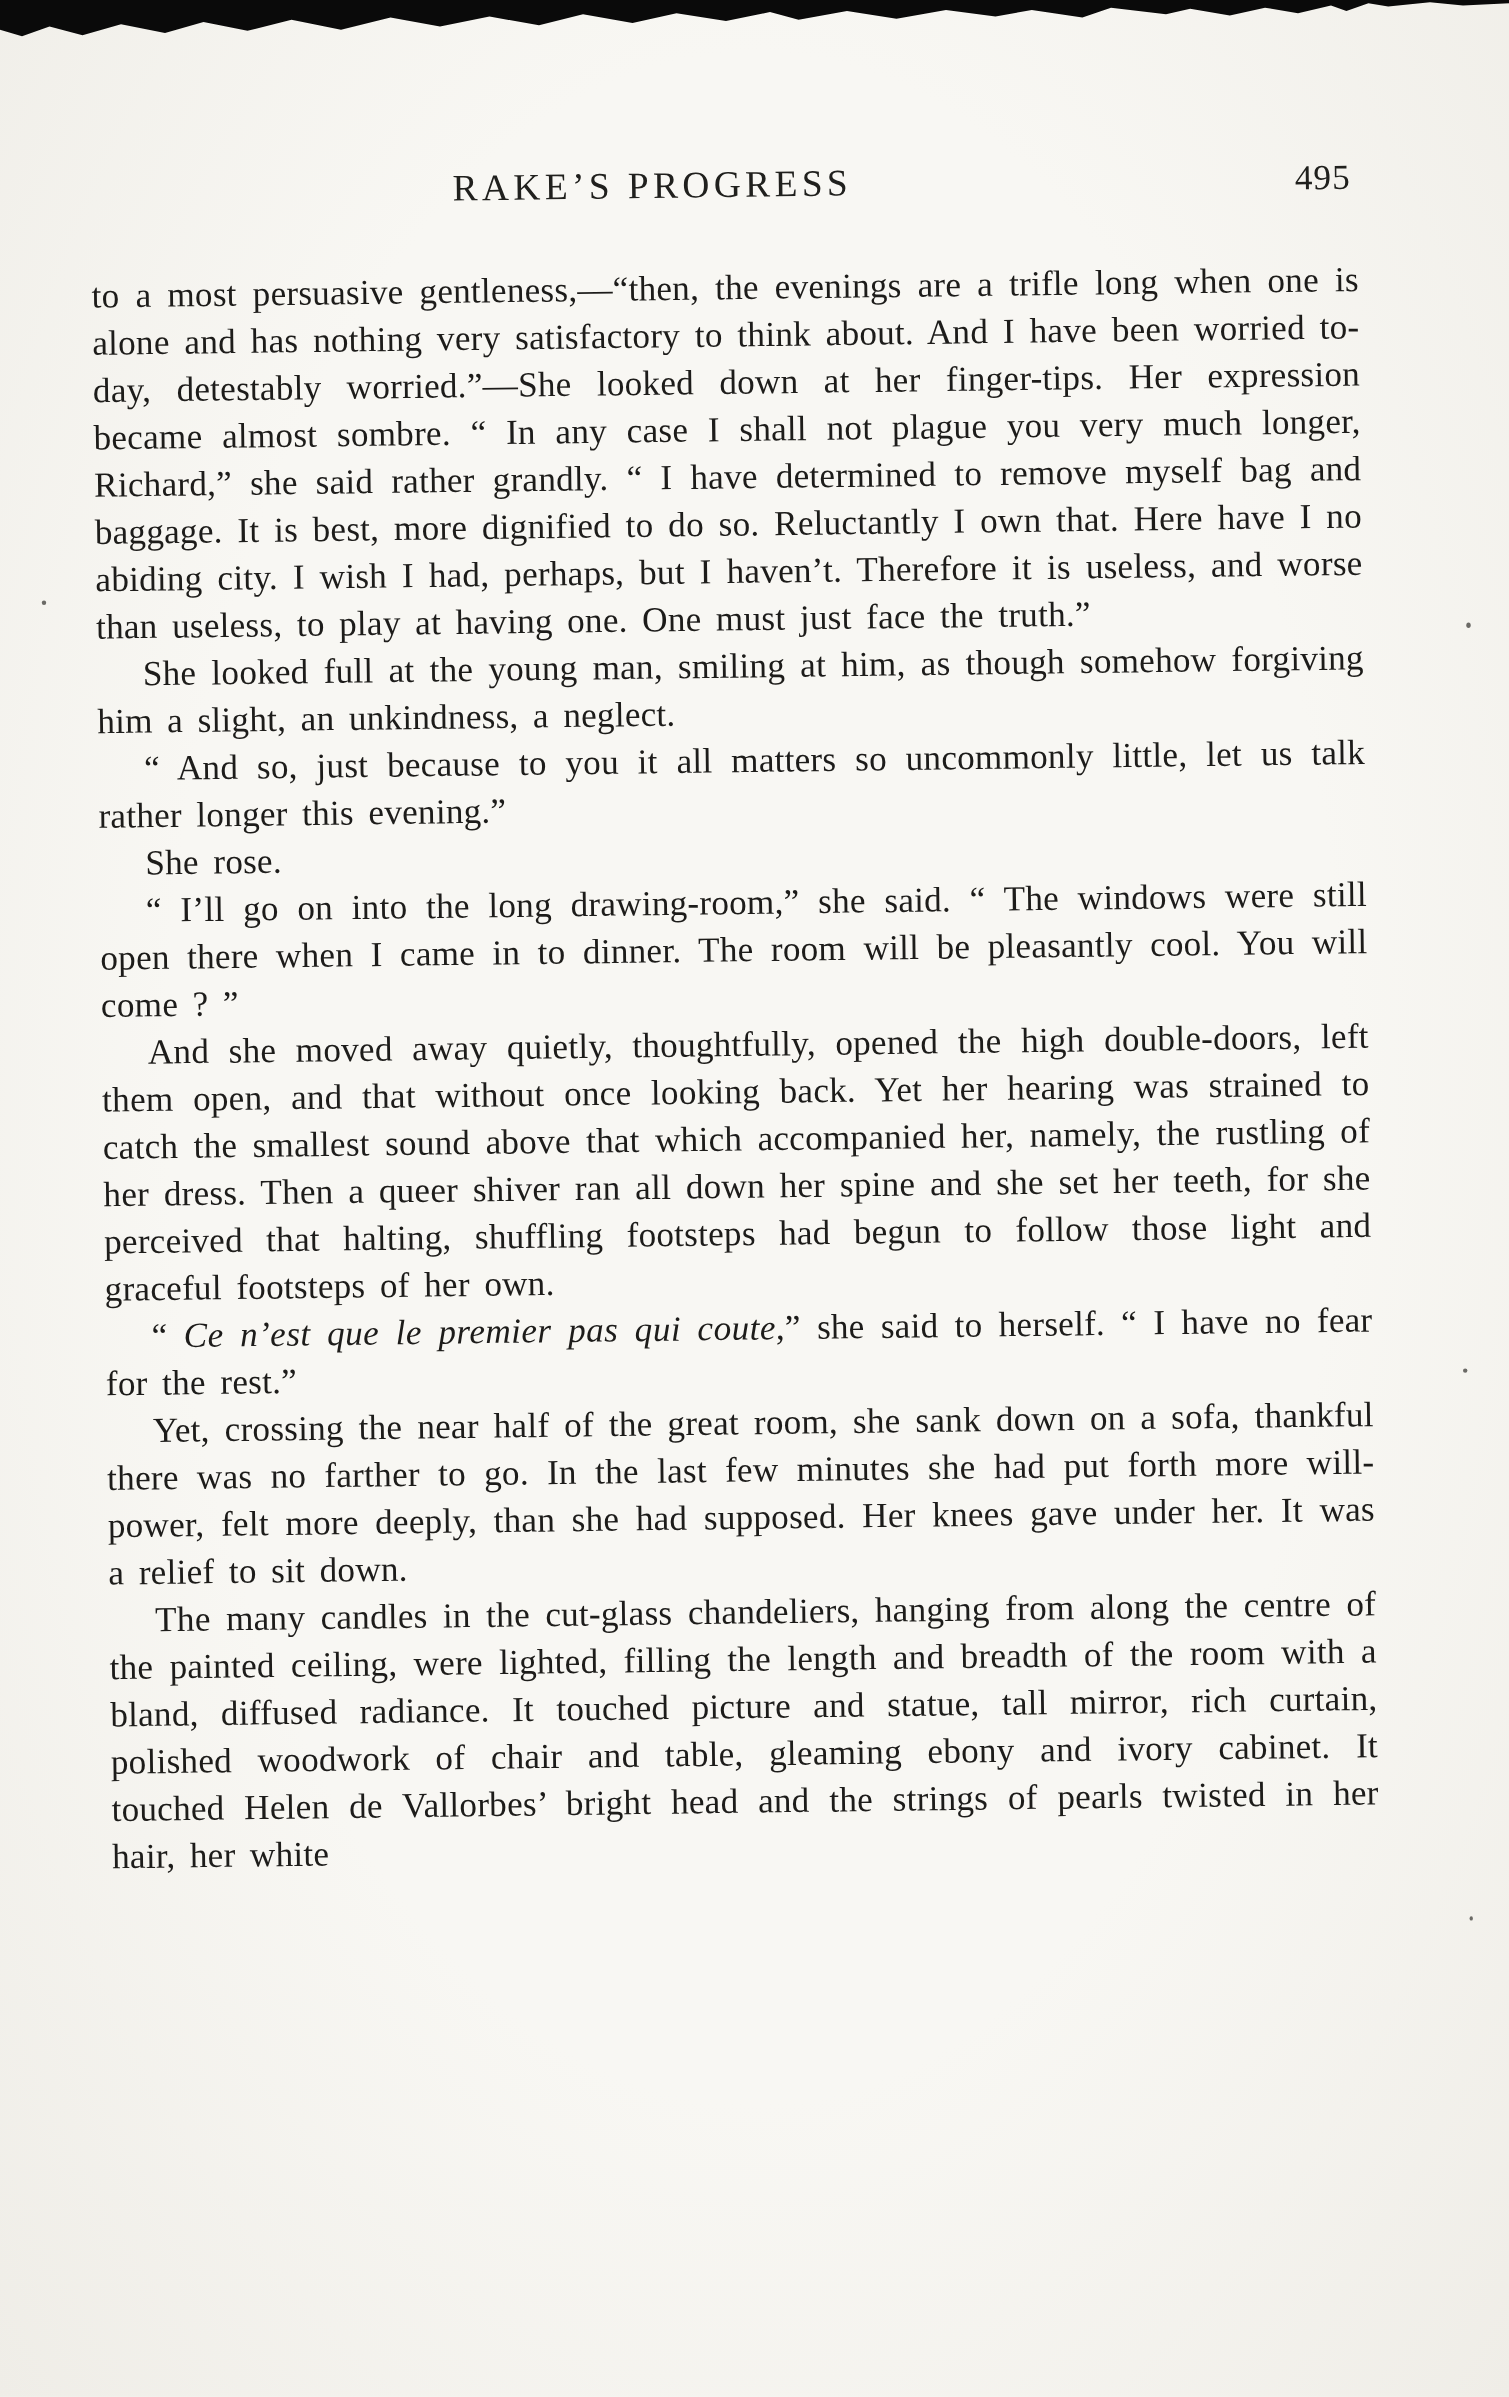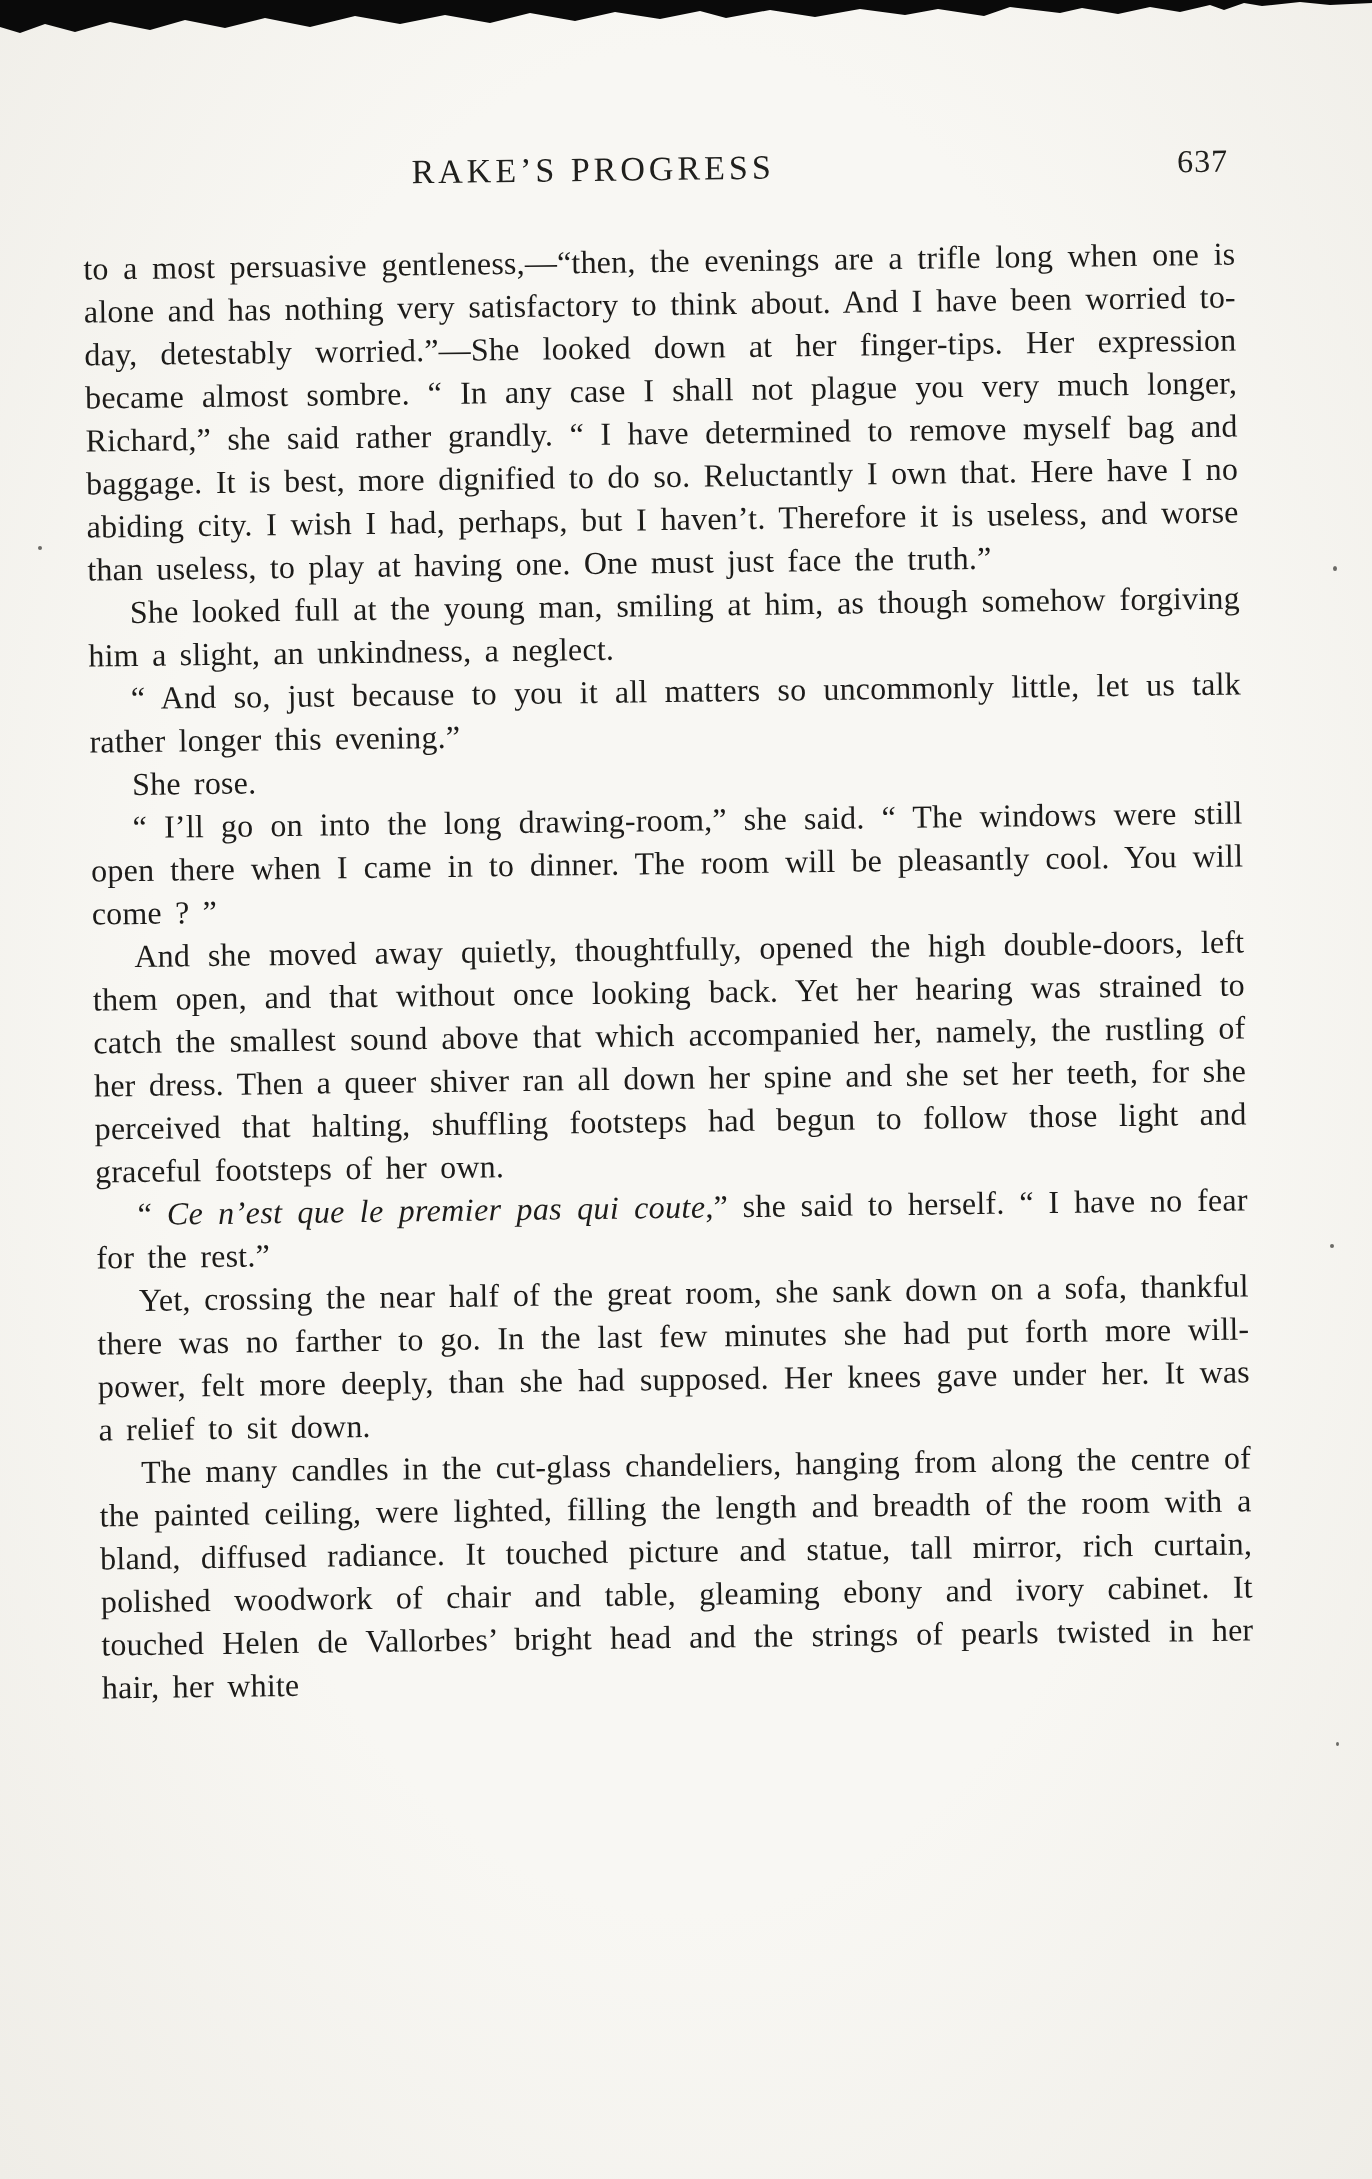--- a/index.html
+++ b/index.html
@@ -89,21 +89,21 @@
 
 <div class="speck speck-1"></div>
 <div class="speck speck-2"></div>
 <div class="speck speck-3"></div>
 <div class="speck speck-4"></div>
 
 <div class="page-content">
 
   <div class="page-header">
     <div class="page-title">RAKE’S PROGRESS</div>
-    <div class="page-number">637</div>
+    <div class="page-number">495</div>
   </div>
 
   <div class="text-block">
 
     <p class="para noindent">to a most persuasive gentleness,—“then, the evenings are a trifle long when one is alone and has nothing very satisfactory to think about.  And I have been worried to-day, detestably worried.”—She looked down at her finger-tips.  Her expression became almost sombre.  “ In any case I shall not plague you very much longer, Richard,” she said rather grandly.  “ I have determined to remove myself bag and baggage.  It is best, more dignified to do so.  Reluctantly I own that.  Here have I no abiding city.  I wish I had, perhaps, but I haven’t.  Therefore it is useless, and worse than useless, to play at having one.  One must just face the truth.”</p>
 
     <p class="para">She looked full at the young man, smiling at him, as though somehow forgiving him a slight, an unkindness, a neglect.</p>
 
     <p class="para">“ And so, just because to you it all matters so uncommonly little, let us talk rather longer this evening.”</p>
 

